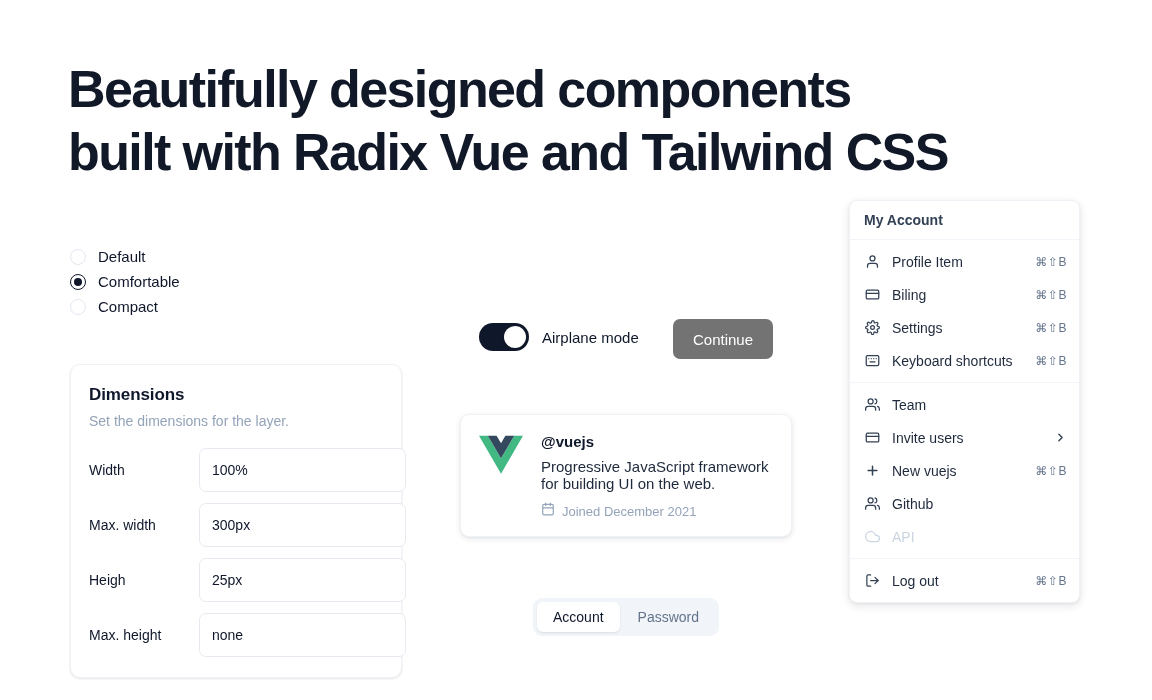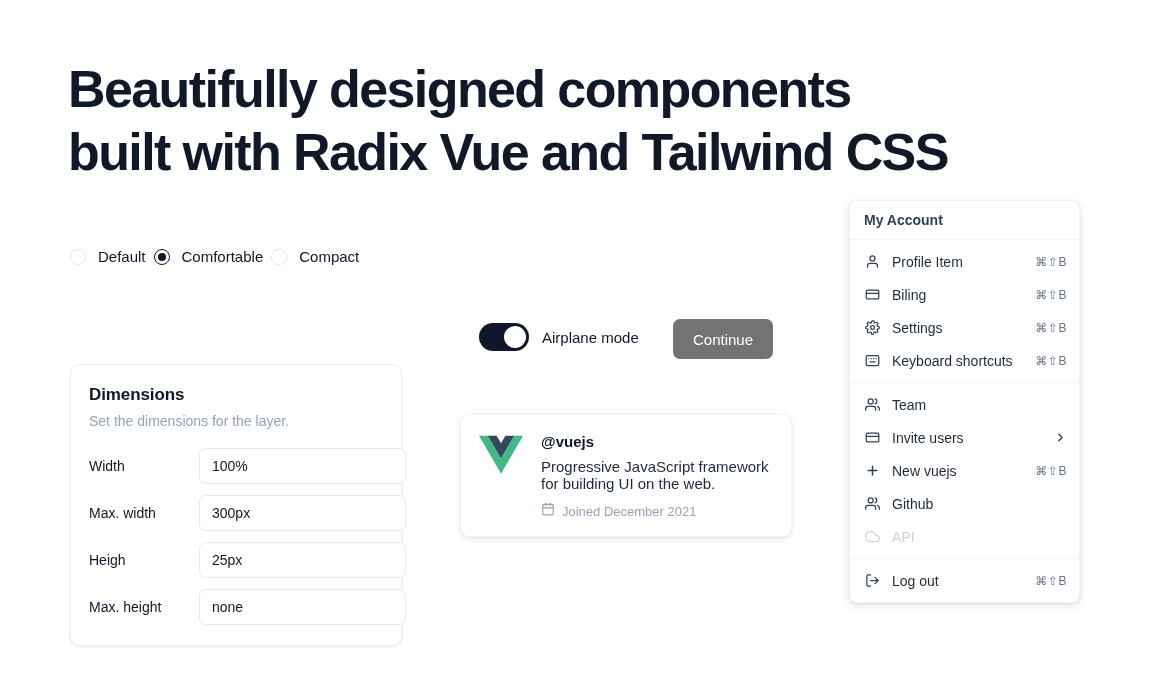--- a/index.html
+++ b/index.html
@@ -28,20 +28,21 @@
     color: #111827;
   }
   .hero h1 .line { display: block; }
 
   
   .radio-group {
     position: absolute;
     left: 70px;
     top: 248px;
     display: flex;
+    flex-direction: column;
     gap: 8px;
   }
   .radio-row { display: flex; align-items: center; gap: 12px; height: 17px; }
   .radio {
     width: 16px; height: 16px;
     border-radius: 50%;
     border: 1.5px solid #e2e8f0;
     background: #fff;
     display: flex; align-items: center; justify-content: center;
     flex: none;
@@ -67,21 +68,21 @@
     box-shadow: 0 1px 3px rgba(15,23,42,.08), 0 1px 2px rgba(15,23,42,.04);
     padding: 20px 18px 20px 18px;
   }
   .dims-title { font-size: 17px; font-weight: 600; color: #0f172a; letter-spacing: -.1px; }
   .dims-sub { font-size: 14px; color: #94a3b8; margin-top: 8px; }
   .dims-rows { margin-top: 19px; display: flex; flex-direction: column; gap: 11px; }
   .dims-row { display: flex; align-items: center; }
   .dims-label { width: 110px; font-size: 14px; color: #0f172a; flex: none; }
   .dims-input {
     flex: 1;
-    height: 36px;
+    height: 44px;
     border: 1px solid #e6eaf0;
     border-radius: 7px;
     background: #fff;
     padding: 0 12px;
     font-family: "Liberation Sans", sans-serif;
     font-size: 14px;
     color: #0f172a;
     outline: none;
   }
 
@@ -287,20 +288,24 @@
           <svg width="14" height="14" viewBox="0 0 24 24" fill="none" stroke="#94a3b8" stroke-width="2" stroke-linecap="round" stroke-linejoin="round">
             <rect x="3" y="4" width="18" height="18" rx="2"></rect>
               <path d="M16 2v4M8 2v4M3 10h18"></path>
           </svg>
         </span>
         <span class="hc-joined-text">Joined December 2021</span>
       </div>
     </div>
   </div>
 
+  <div class="tabs">
+    <button class="tab active">Account</button>
+    <button class="tab">Password</button>
+  </div>
 
   <div class="menu">
     <div class="menu-header">My Account</div>
     <div class="menu-sep"></div>
 
     <div class="menu-group">
       <div class="menu-item">
         <span class="mi-icon">
           <svg width="15" height="15" viewBox="0 0 24 24" fill="none" stroke="currentColor" stroke-width="2" stroke-linecap="round" stroke-linejoin="round">
               <path d="M20 21v-2a4 4 0 0 0-4-4H8a4 4 0 0 0-4 4v2"></path>

